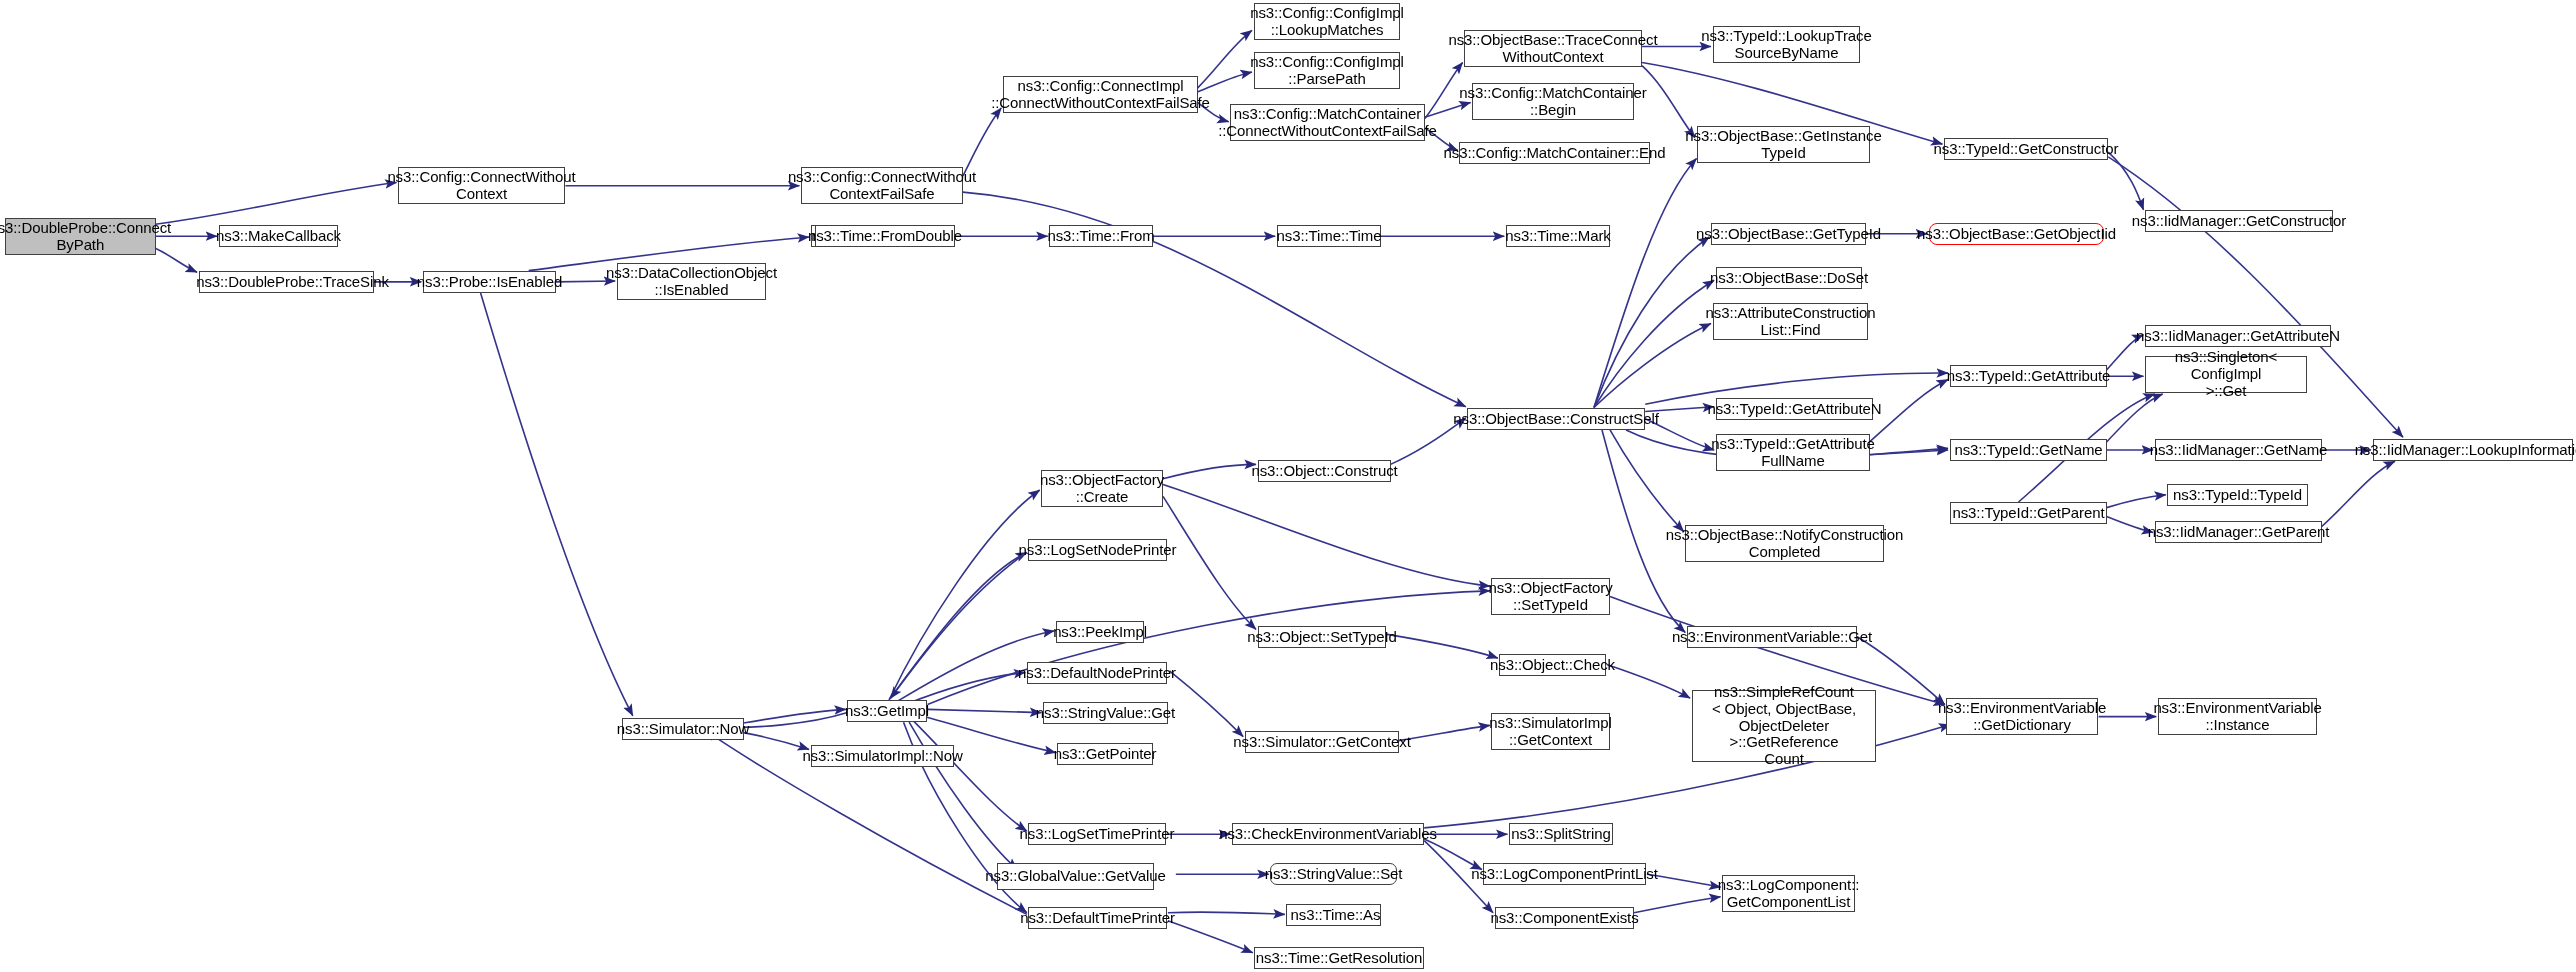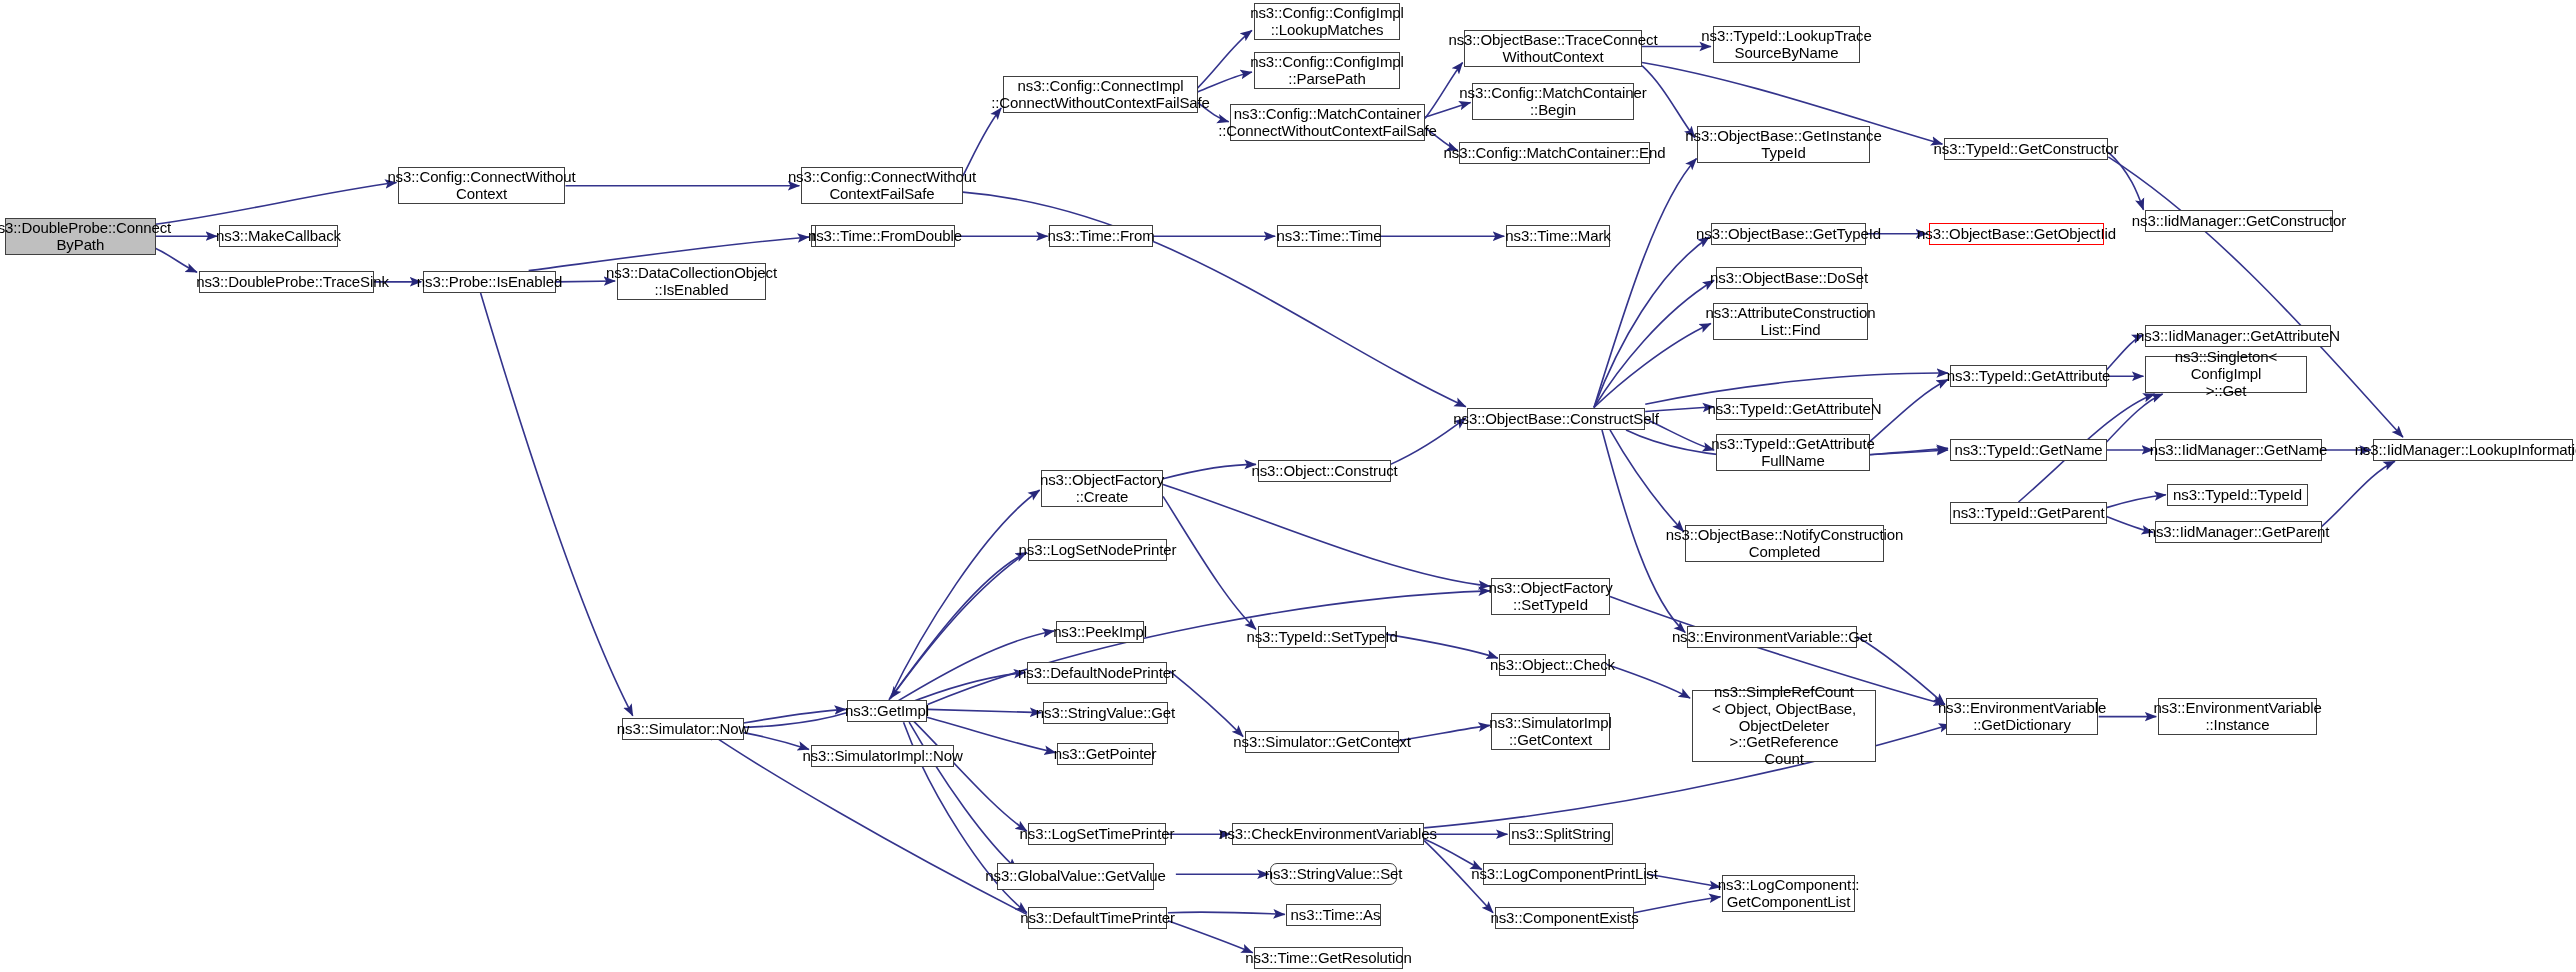--- a/index.html
+++ b/index.html
@@ -177,21 +177,21 @@
       <div class="node" style="left: 1459px; top: 142px; width: 191px; height: 22.4px;">ns3::Config::MatchContainer::End</div>
       <div class="node" style="left: 1464px; top: 30px; width: 178px; height: 37px;">ns3::ObjectBase::TraceConnect
 WithoutContext</div>
       <div class="node" style="left: 1713px; top: 26.4px; width: 147px; height: 37px;">ns3::TypeId::LookupTrace
 SourceByName</div>
       <div class="node" style="left: 1697px; top: 126px; width: 173px; height: 37px;">ns3::ObjectBase::GetInstance
 TypeId</div>
       <div class="node" style="left: 1944px; top: 138px; width: 164px; height: 22.4px;">ns3::TypeId::GetConstructor</div>
       <div class="node" style="left: 2145px; top: 210px; width: 188px; height: 22.4px;">ns3::IidManager::GetConstructor</div>
       <div class="node" style="left: 1711px; top: 223px; width: 155px; height: 22.4px;">ns3::ObjectBase::GetTypeId</div>
-      <div class="node highlight" style="left: 1929px; top: 223px; width: 175px; height: 22.4px;">ns3::ObjectBase::GetObjectIid</div>
+      <div class="node highlight" style="left: 1929px; top: 223px; width: 175px; height: 22.4px; border-radius: 8px;">ns3::ObjectBase::GetObjectIid</div>
       <div class="node" style="left: 1716px; top: 267px; width: 146px; height: 22.4px;">ns3::ObjectBase::DoSet</div>
       <div class="node" style="left: 1713px; top: 303px; width: 155px; height: 37px;">ns3::AttributeConstruction
 List::Find</div>
       <div class="node" style="left: 1950px; top: 365px; width: 157px; height: 22.4px;">ns3::TypeId::GetAttribute</div>
       <div class="node" style="left: 2145px; top: 325px; width: 186px; height: 22.4px;">ns3::IidManager::GetAttributeN</div>
       <div class="node" style="left: 2145px; top: 356px; width: 162px; height: 37px;">ns3::Singleton&lt; ConfigImpl
 &gt;::Get</div>
       <div class="node" style="left: 1467px; top: 408px; width: 178px; height: 22.4px;">ns3::ObjectBase::ConstructSelf</div>
       <div class="node" style="left: 1716px; top: 398px; width: 157px; height: 22.4px;">ns3::TypeId::GetAttributeN</div>
       <div class="node" style="left: 1716px; top: 434px; width: 154px; height: 37px;">ns3::TypeId::GetAttribute
@@ -205,21 +205,21 @@
       <div class="node" style="left: 1685px; top: 525px; width: 199px; height: 37px;">ns3::ObjectBase::NotifyConstruction
 Completed</div>
       <div class="node" style="left: 1041px; top: 470px; width: 122px; height: 37px;">ns3::ObjectFactory
 ::Create</div>
       <div class="node" style="left: 1258px; top: 460px; width: 133px; height: 22.4px;">ns3::Object::Construct</div>
       <div class="node" style="left: 1028px; top: 539px; width: 139px; height: 22.4px;">ns3::LogSetNodePrinter</div>
       <div class="node" style="left: 1056px; top: 621px; width: 88px; height: 22.4px;">ns3::PeekImpl</div>
       <div class="node" style="left: 1027px; top: 662px; width: 140px; height: 22.4px;">ns3::DefaultNodePrinter</div>
       <div class="node" style="left: 1043px; top: 702px; width: 125px; height: 22.4px;">ns3::StringValue::Get</div>
       <div class="node" style="left: 1057px; top: 743px; width: 96px; height: 22.4px;">ns3::GetPointer</div>
-      <div class="node" style="left: 1258px; top: 626px; width: 128px; height: 22.4px;">ns3::TypeId::SetTypeId</div>
+      <div class="node" style="left: 1258px; top: 626px; width: 128px; height: 22.4px;">ns3::Object::SetTypeId</div>
       <div class="node" style="left: 1491px; top: 578px; width: 119px; height: 37px;">ns3::ObjectFactory
 ::SetTypeId</div>
       <div class="node" style="left: 1499px; top: 654px; width: 107px; height: 22.4px;">ns3::Object::Check</div>
       <div class="node" style="left: 1245px; top: 731px; width: 154px; height: 22.4px;">ns3::Simulator::GetContext</div>
       <div class="node" style="left: 1491px; top: 713px; width: 119px; height: 37px;">ns3::SimulatorImpl
 ::GetContext</div>
       <div class="node" style="left: 1687px; top: 626px; width: 170px; height: 22.4px;">ns3::EnvironmentVariable::Get</div>
       <div class="node" style="left: 1692px; top: 690px; width: 184px; height: 72px;">ns3::SimpleRefCount
 &lt; Object, ObjectBase,
 ObjectDeleter &gt;::GetReference
@@ -235,16 +235,16 @@
       <div class="node" style="left: 1232px; top: 823px; width: 192px; height: 22.4px;">ns3::CheckEnvironmentVariables</div>
       <div class="node" style="left: 1509px; top: 823px; width: 104px; height: 22.4px;">ns3::SplitString</div>
       <div class="node" style="left: 997px; top: 863px; width: 157px; height: 27px;">ns3::GlobalValue::GetValue</div>
       <div class="node" style="left: 1270px; top: 863px; width: 127px; height: 22.4px; border-radius: 7px;">ns3::StringValue::Set</div>
       <div class="node" style="left: 1483px; top: 863px; width: 163px; height: 22.4px;">ns3::LogComponentPrintList</div>
       <div class="node" style="left: 1722px; top: 875px; width: 133px; height: 37px;">ns3::LogComponent::
 GetComponentList</div>
       <div class="node" style="left: 1028px; top: 907px; width: 139px; height: 22.4px;">ns3::DefaultTimePrinter</div>
       <div class="node" style="left: 1286px; top: 904px; width: 95px; height: 22.4px; padding-left: 8px;">ns3::Time::As</div>
       <div class="node" style="left: 1495px; top: 907px; width: 139px; height: 22.4px;">ns3::ComponentExists</div>
-      <div class="node" style="left: 1254px; top: 947px; width: 149px; height: 22.4px;">ns3::Time::GetResolution</div>
+      <div class="node" style="left: 1254px; top: 947px; width: 170px; height: 22.4px;">ns3::Time::GetResolution</div>
     </div>
 </div>
 
 
 </body></html>

